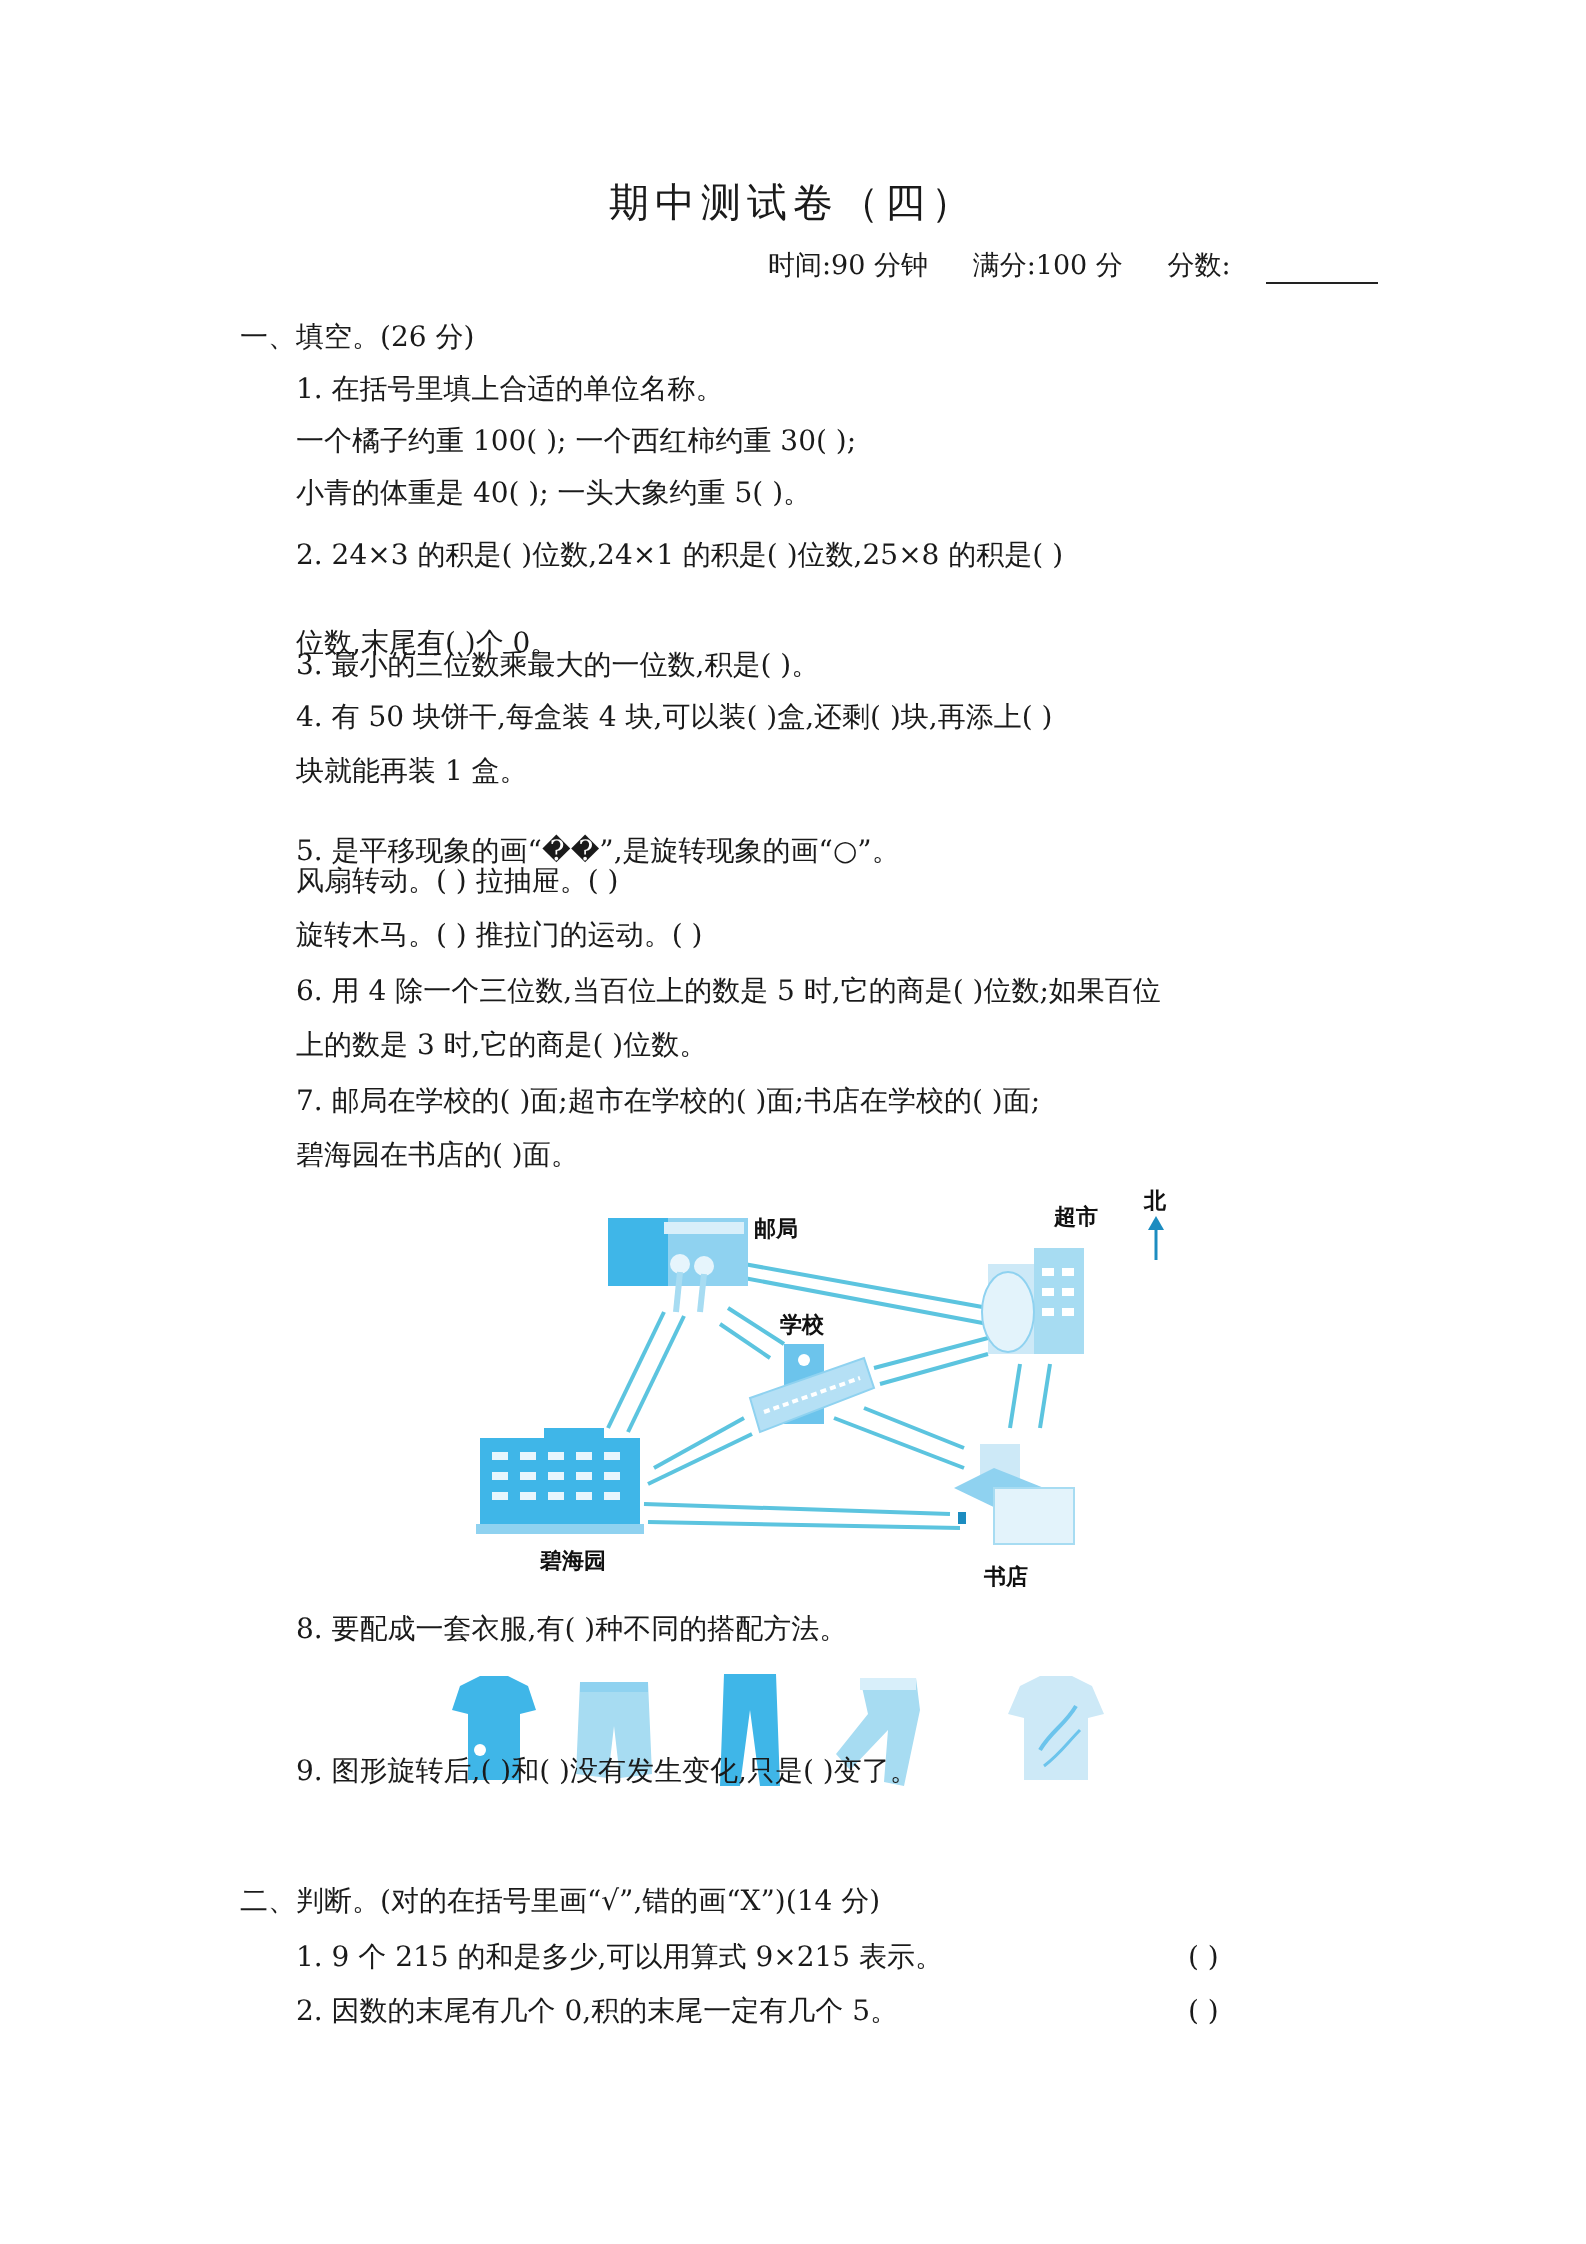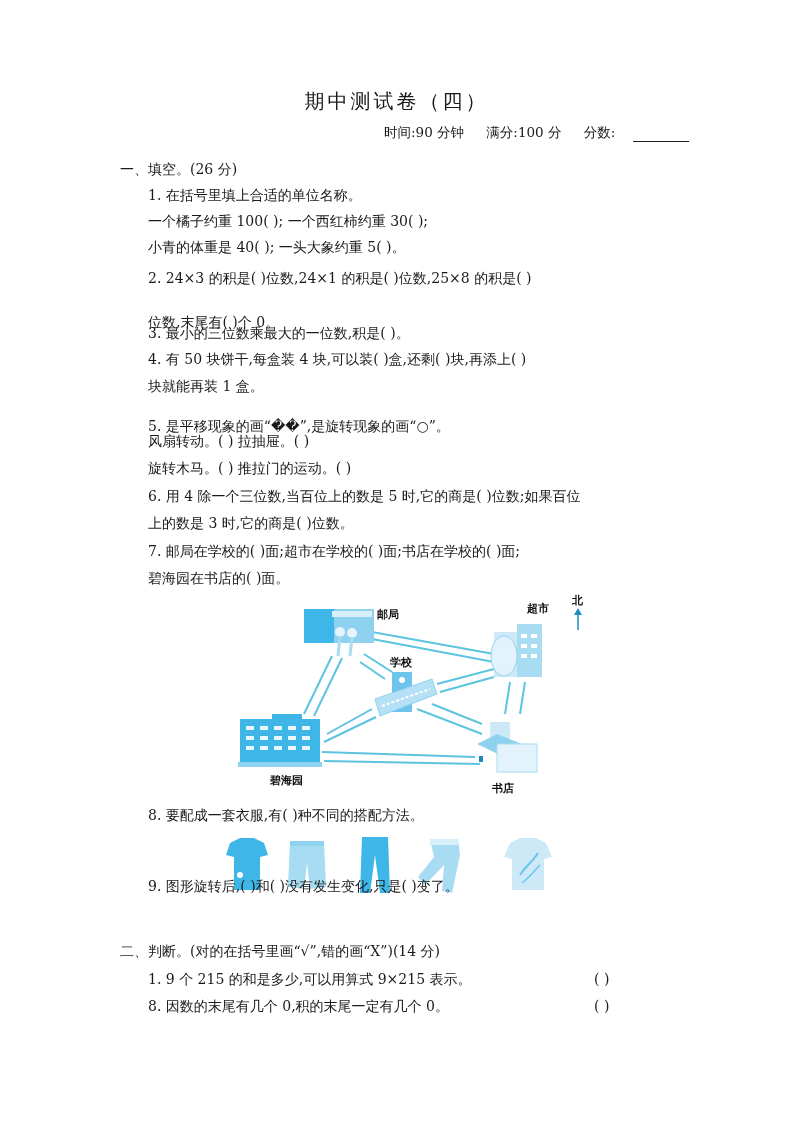--- a/index.html
+++ b/index.html
@@ -162,14 +162,14 @@
     <path d="M302 48 C310 42, 314 36, 320 30" stroke="#6cc4ec" stroke-width="1.5" fill="none"></path>
   </g>
 </svg>
 
 <div class="abs line q" style="top:876px">9.  图形旋转后,(      )和(      )没有发生变化,只是(      )变了。</div>
 
 <div class="abs line sec" style="top:941px">二、判断。(对的在括号里画“√”,错的画“X”)(14 分)</div>
 
 <div class="abs line q" style="top:969px">1.  9 个 215 的和是多少,可以用算式 9×215 表示。</div>
 <div class="abs line" style="top:969px; left:594px">(      )</div>
-<div class="abs line q" style="top:996px">8.  因数的末尾有几个 0,积的末尾一定有几个 0。</div>
+<div class="abs line q" style="top:996px">2.  因数的末尾有几个 0,积的末尾一定有几个 5。</div>
 <div class="abs line" style="top:996px; left:594px">(      )</div>
 
 </body></html>

